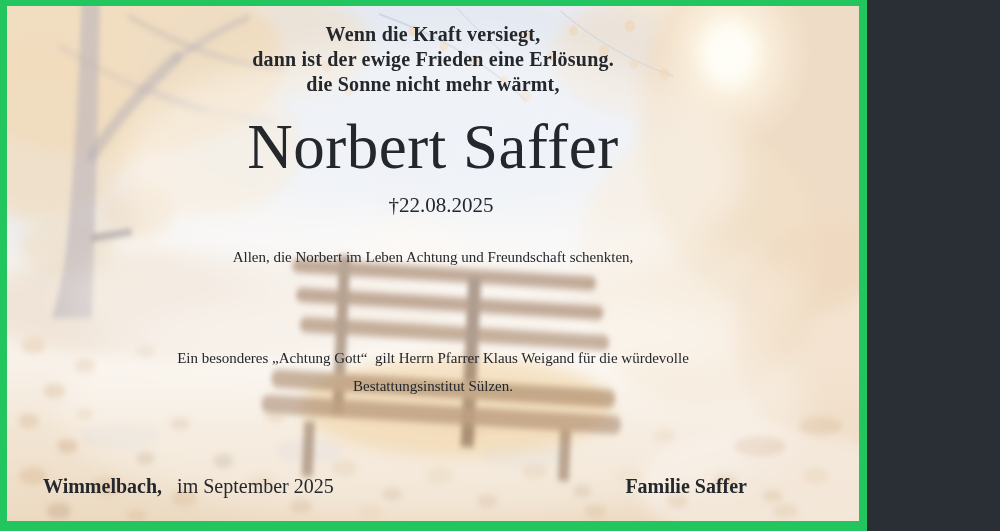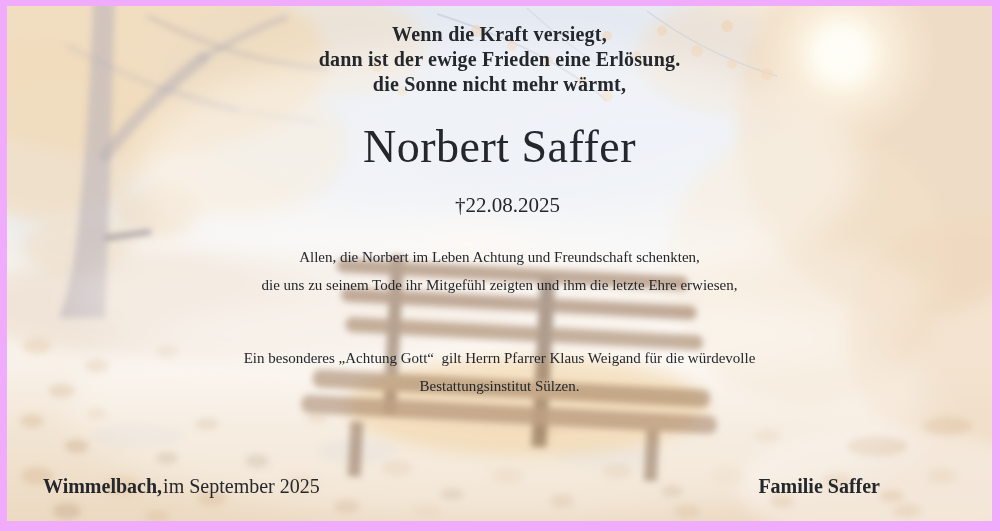--- a/index.html
+++ b/index.html
@@ -1,30 +1,30 @@
 <!DOCTYPE html>
 <html lang="de"><head>
 <meta charset="utf-8">
 <style>
   html,body{margin:0;padding:0;background:#2a2f35;}
-  .frame{position:relative;width:1000px;height:531px;background:#f0abfc;box-sizing:border-box;overflow:hidden;}
+  .frame{position:relative;width:867px;height:531px;background:#22c55e;box-sizing:border-box;overflow:hidden;}
   .inner{position:absolute;left:7px;top:6px;right:8px;bottom:10px;background:#f7efe5;overflow:hidden;}
   svg.bg{position:absolute;left:0;top:0;width:100%;height:100%;display:block;}
   .content{position:absolute;left:0;top:0;right:0;bottom:0;font-family:"Liberation Serif","DejaVu Serif",serif;color:#24272c;text-align:center;}
   .verse{position:absolute;top:16px;left:0;right:0;font-weight:bold;font-size:20px;line-height:25px;letter-spacing:0.2px;}
   .verse span{display:block;}
-  .name{position:absolute;top:112px;left:0;right:0;margin:0;font-size:46px;font-weight:400;line-height:58px;letter-spacing:0.5px;}
+  .name{position:absolute;top:112px;left:0;right:0;margin:0;font-size:63px;font-weight:400;line-height:58px;letter-spacing:0.5px;}
   .ddate{position:absolute;top:187px;left:16px;right:0;font-size:21px;line-height:24px;}
   .para{position:absolute;left:0;right:0;font-size:15px;line-height:27.5px;}
   .para span{display:block;white-space:pre-wrap;}
   .thanks{top:238px;}
   .ack{top:339px;}
   .footer{position:absolute;top:468px;left:36px;right:112px;display:flex;justify-content:space-between;align-items:baseline;font-size:20px;line-height:24px;}
   .bold{font-weight:bold;}
-  .place-date span.rest{margin-left:1px;}
+  .place-date span.rest{margin-left:15px;}
 </style>
 </head>
 <body>
 
 <div class="frame">
   <div class="inner">
 
     <svg class="bg" viewBox="0 0 985 515" preserveAspectRatio="none">
       <defs>
         <filter id="b3" x="-50%" y="-50%" width="200%" height="200%">
@@ -177,21 +177,20 @@
         <span>dann ist der ewige Frieden eine Erlösung.</span>
         <span>die Sonne nicht mehr wärmt,</span>
       </div>
 
       <h1 class="name">Norbert Saffer</h1>
 
       <div class="ddate">†22.08.2025</div>
 
       <div class="para thanks">
         <span>Allen, die Norbert im Leben Achtung und Freundschaft schenkten,</span>
-        <span>die uns zu seinem Tode ihr Mitgefühl zeigten und ihm die letzte Ehre erwiesen,</span>
       </div>
 
       <div class="para ack">
         <span>Ein besonderes „Achtung Gott“  gilt Herrn Pfarrer Klaus Weigand für die würdevolle</span>
         <span>Bestattungsinstitut Sülzen.</span>
       </div>
 
       <div class="footer">
         <div class="place-date">
           <span class="bold">Wimmelbach,</span><span class="rest">im September 2025</span>

